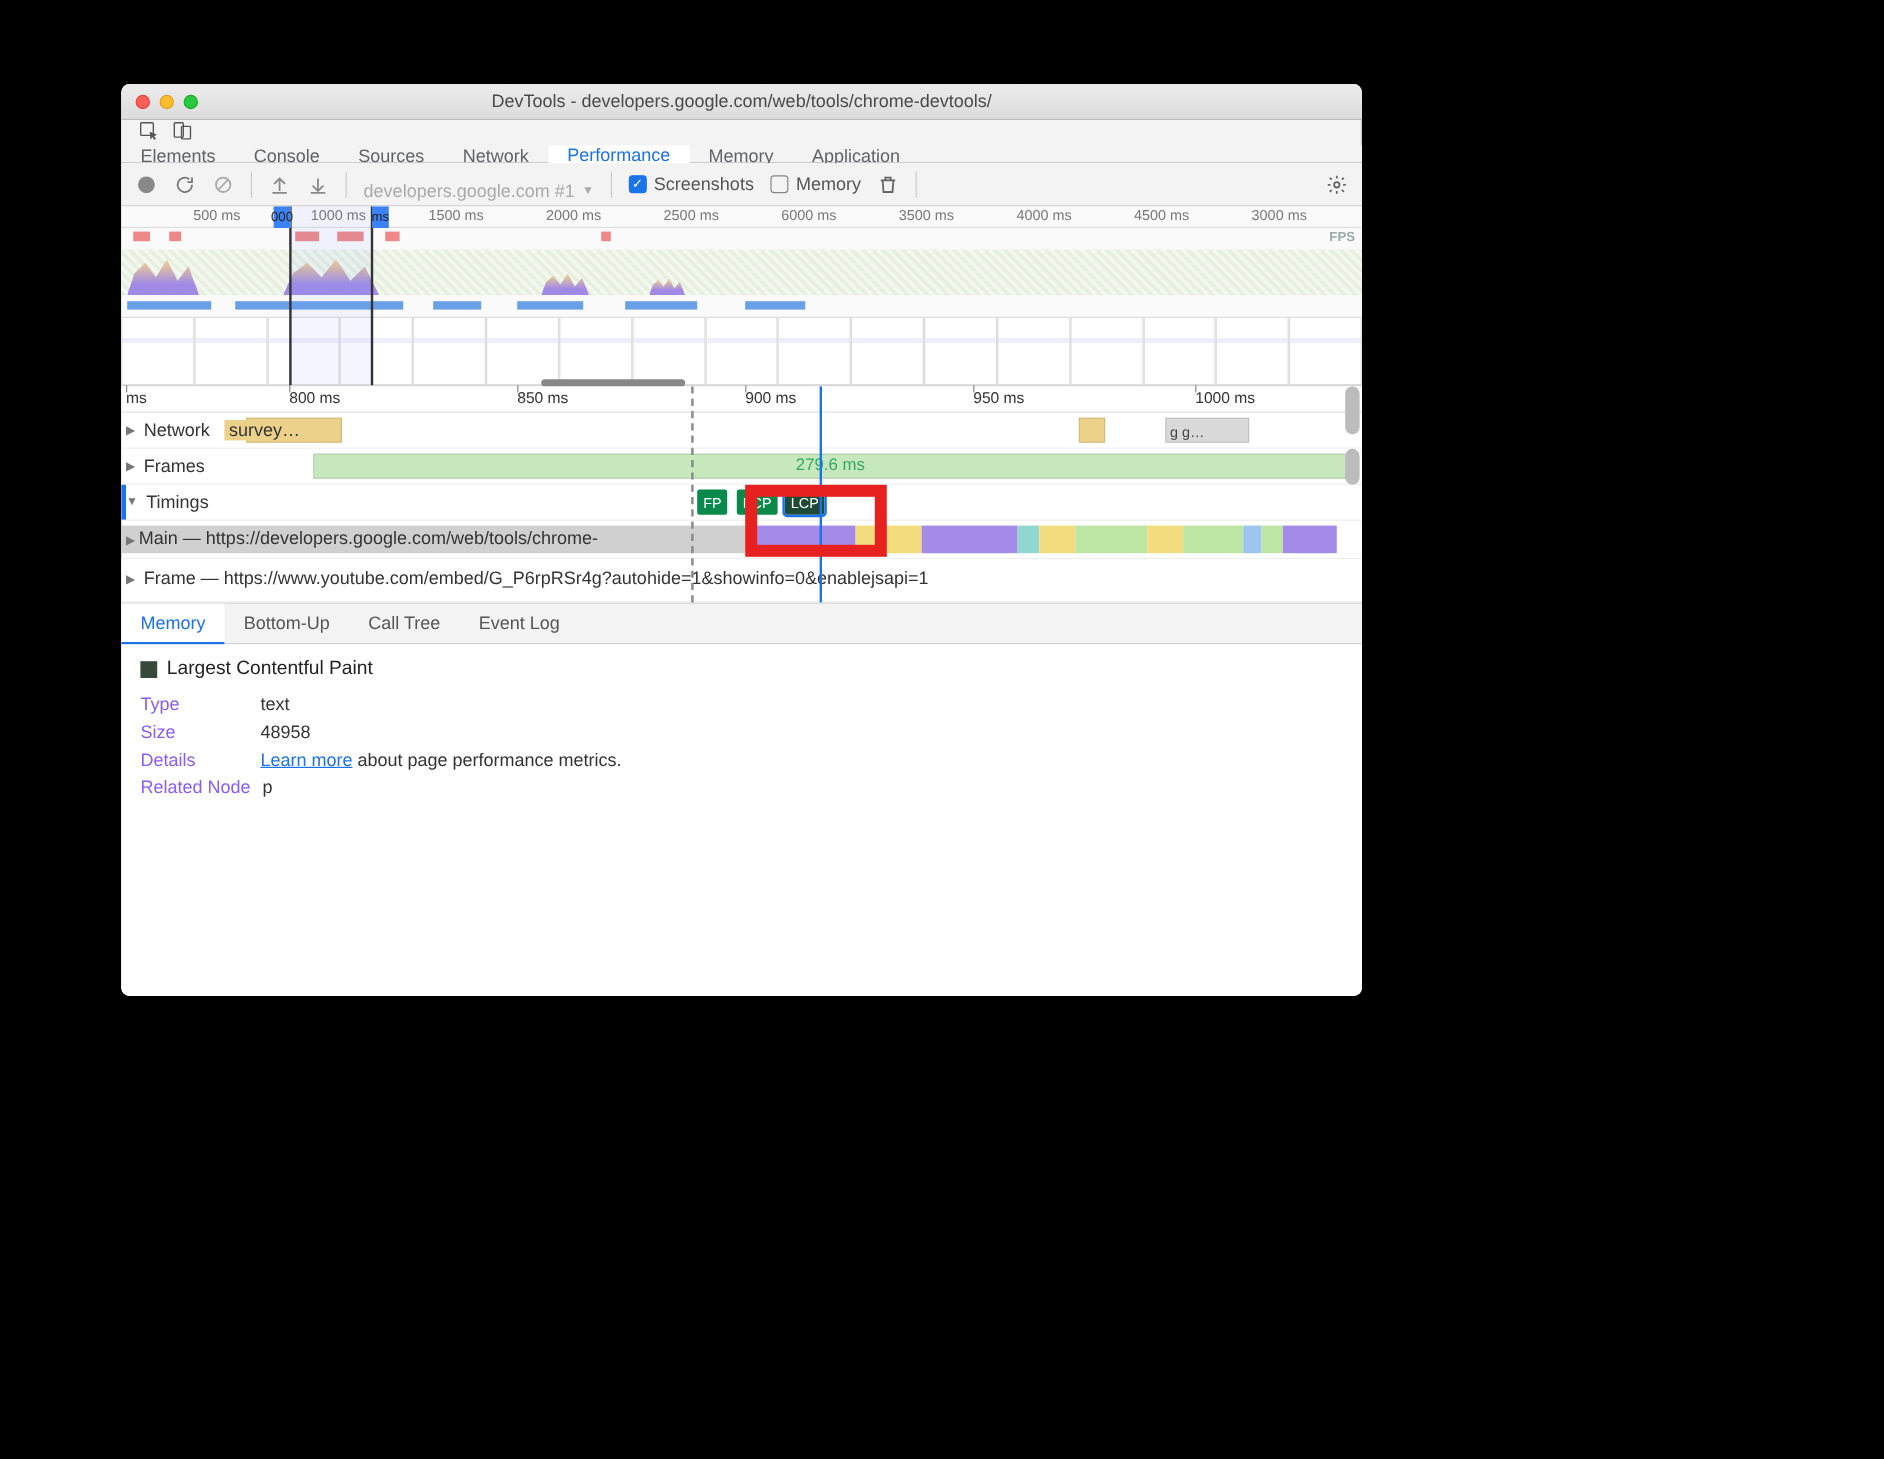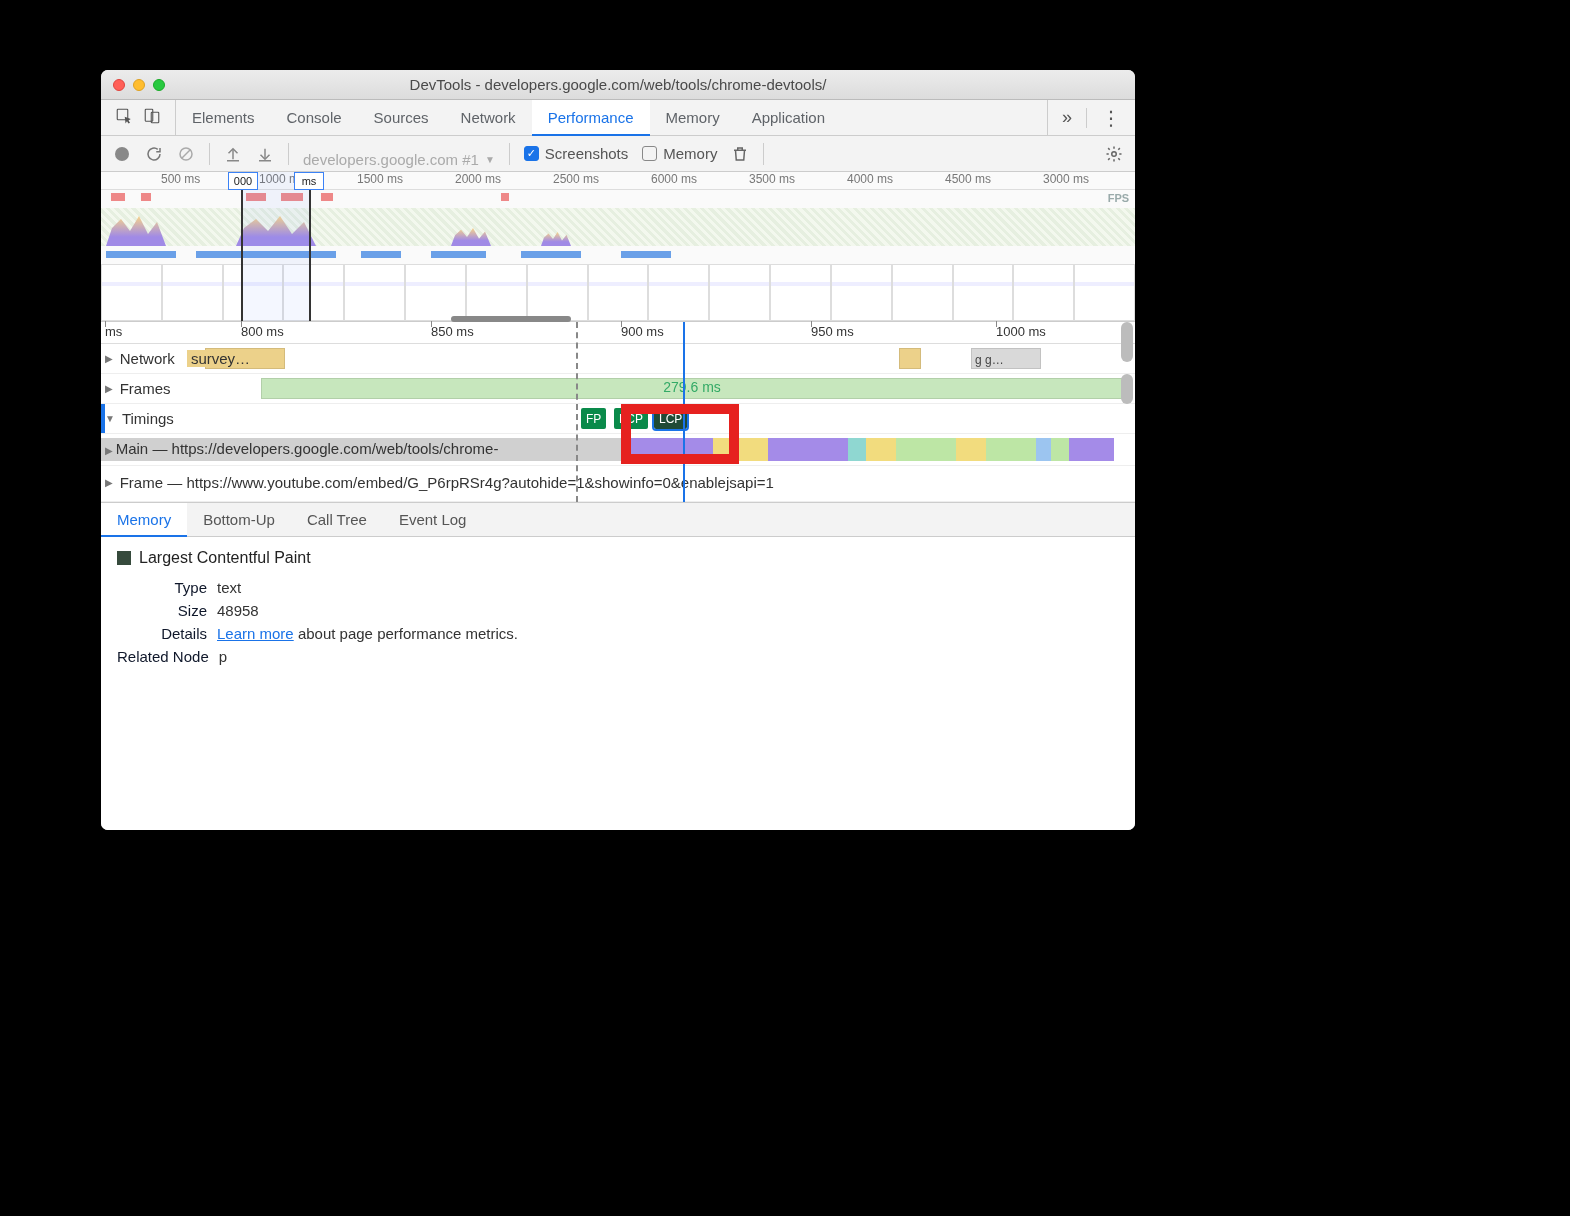--- a/index.html
+++ b/index.html
@@ -7,21 +7,21 @@
   .window { position: absolute; left: 101px; top: 70px; width: 1034px; height: 760px; background: #fff; border-radius: 7px; box-shadow: 0 25px 60px rgba(0,0,0,0.6); overflow: hidden; display: flex; flex-direction: column; }
   
   .titlebar { height: 30px; background: linear-gradient(#ececec,#dcdcdc); border-bottom: 1px solid #bbb; display: flex; align-items: center; position: relative; }
   .traffic { display: flex; gap: 8px; padding-left: 12px; }
   .dot { width: 12px; height: 12px; border-radius: 50%; }
   .dot.red { background: #ff5f57; border:1px solid #e0443e;}
   .dot.yellow { background: #ffbd2e; border:1px solid #dea123;}
   .dot.green { background: #28c940; border:1px solid #1aab29;}
   .title { position: absolute; left: 0; right: 0; text-align: center; font-size: 15px; color: #4a4a4a; pointer-events: none; }
   
-  .tabstrip { height: 36px; border-bottom: 1px solid #ccc; display: flex; align-items: stretch; background: #f3f3f3; }
+  .tabstrip { height: 36px; border-bottom: 1px solid #ccc; display: flex; align-items: stretch; background: #f3f3f3; flex-direction: column; }
   .ts-pre { display:flex; align-items:center; gap:10px; padding:0 14px; color:#555; border-right:1px solid #ccc;}
   .ts-pre svg { width:18px; height:18px; stroke:#555; fill:none; stroke-width:1.5;}
   .ts-tabs { display:flex; align-items:stretch; flex:1; }
   .tab { padding: 0 16px; display:flex; align-items:center; color:#5f6368; cursor:pointer; font-size:15px;}
   .tab.active { color:#1a73e8; border-bottom:2px solid #1a73e8; margin-bottom:-1px; background:#fff;}
   .ts-post { display:flex; align-items:center; padding:0 14px; gap:14px; color:#555; border-left:1px solid #ccc;}
   .chev::after{content:"»"; font-size:18px; color:#555;}
   .vkebab{ font-size:20px; color:#555;}
   
   .toolbar { height: 36px; border-bottom:1px solid #ccc; background:#f3f3f3; display:flex; align-items:center; gap:14px; padding:0 12px; color:#555;}
@@ -36,21 +36,21 @@
   .dropdown .tri{font-size:10px;color:#aaa;}
   .chk{ display:flex; align-items:center; gap:6px; font-size:15px;}
   .chk .box{ width:15px;height:15px; border:1px solid #888; border-radius:3px; display:flex; align-items:center; justify-content:center; font-size:11px; color:#fff;}
   .chk .box.on{ background:#1a73e8; border-color:#1a73e8;}
   .toolbar .right{ margin-left:auto;}
   
   .overview { height:150px; border-bottom:1px solid #ccc; position:relative; background:#fafafa;}
   .ov-ruler{ height:18px; border-bottom:1px solid #ddd; position:relative;}
   .ov-tick{ position:absolute; top:0; font-size:12px; color:#777;}
   .ov-sel{ position:absolute; top:0; bottom:0; left:140px; width:70px; border-left:2px solid #333; border-right:2px solid #333; background:rgba(120,150,255,0.08);}
-  .ov-sel .handle{position:absolute;top:0;width:30px;height:18px;background:#fff;border:1px solid #3b82f6;font-size:11px;display:flex;align-items:center;justify-content:center;}
+  .ov-sel .handle{position:absolute;top:0;width:14px;height:18px;background:#fff;border:7px solid #3b82f6;font-size:11px;display:flex;align-items:center;justify-content:center;}
   .ov-sel .hl{left:-15px;} .ov-sel .hr{right:-15px;}
   .ov-labels{position:absolute;right:4px;top:18px;font-size:11px;color:#9aa;font-weight:600;line-height:1.6;}
   .ov-fps{position:absolute;left:0;right:0;top:18px;height:14px;}
   .ov-fps .bar{position:absolute;height:8px;top:3px;background:#e88;}
   .ov-cpu{position:absolute;left:0;right:0;top:36px;height:38px; background:repeating-linear-gradient(45deg,#e6efe0 0 3px,#f3f8ee 3px 6px);}
   .ov-cpu .hump{position:absolute;bottom:0;width:40px;height:30px; background:linear-gradient(180deg,#f8d38a 0%,#a08ae6 70%); clip-path: polygon(0 100%,10% 40%,25% 10%,40% 50%,55% 0,70% 60%,85% 20%,100% 100%);}
   .ov-net{position:absolute;left:0;right:0;top:78px;height:10px;}
   .ov-net .seg{position:absolute;height:7px;top:1px;background:#6aa0e8;}
   .ov-thumbs{position:absolute;left:0;right:0;top:92px;bottom:0;display:flex;}
   .ov-thumbs .th{flex:1;border:1px solid #ddd;background:linear-gradient(#fff 0 30%,#eef 30% 38%,#fff 38% 100%);}
@@ -84,21 +84,21 @@
   .sb .sch{position:absolute;right:0;width:12px;background:#bcbcbc;border-radius:6px;}
   
   .btabs{height:35px;border-top:1px solid #ccc;border-bottom:1px solid #ccc;background:#f3f3f3;display:flex;align-items:stretch;}
   .btab{padding:0 16px;display:flex;align-items:center;color:#555;font-size:15px;cursor:pointer;}
   .btab.active{color:#1a73e8;border-bottom:2px solid #1a73e8;margin-bottom:-1px;background:#fff;}
   
   .summary{flex:1;background:#fff;padding:12px 16px;font-size:15px;}
   .summary .hdr{display:flex;align-items:center;gap:8px;font-size:16px;margin-bottom:12px;}
   .swatch{width:14px;height:14px;background:#364a3c;}
   .kv{display:flex;gap:10px;margin:6px 0;color:#333;}
-  .kv .k{color:#0f172a;min-width:90px;text-align:right;}
+  .kv .k{color:#8b5cf6;min-width:90px;}
   .kv a{color:#1a73e8;text-decoration:underline;}
 </style>
 </head>
 <body>
 
 <div class="window">
 
   <div class="titlebar">
     <div class="traffic">
       <div class="dot red"></div>

